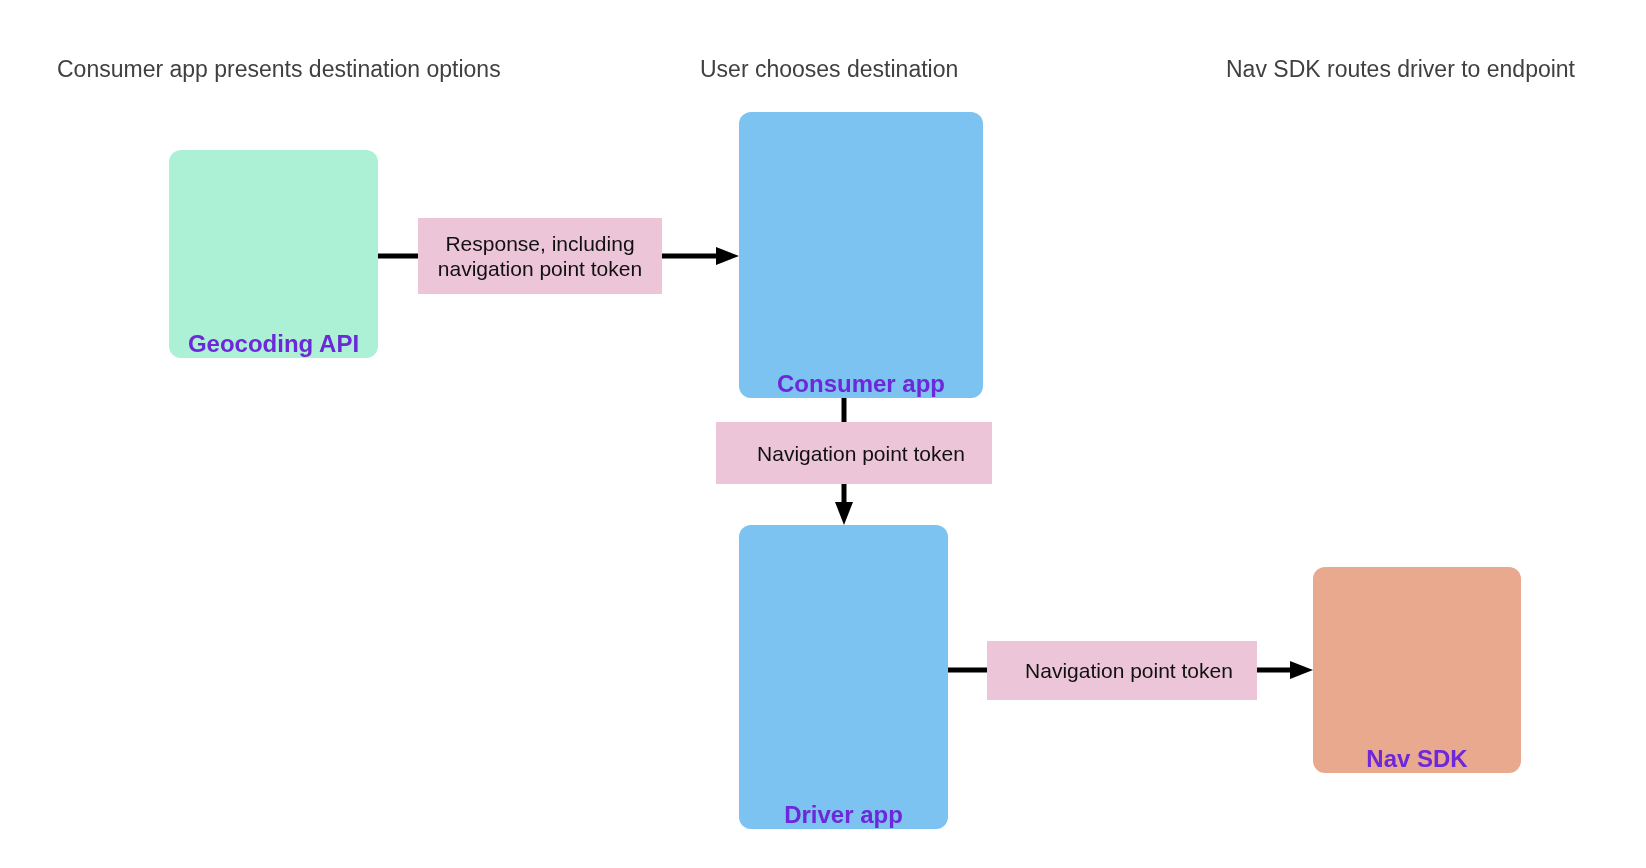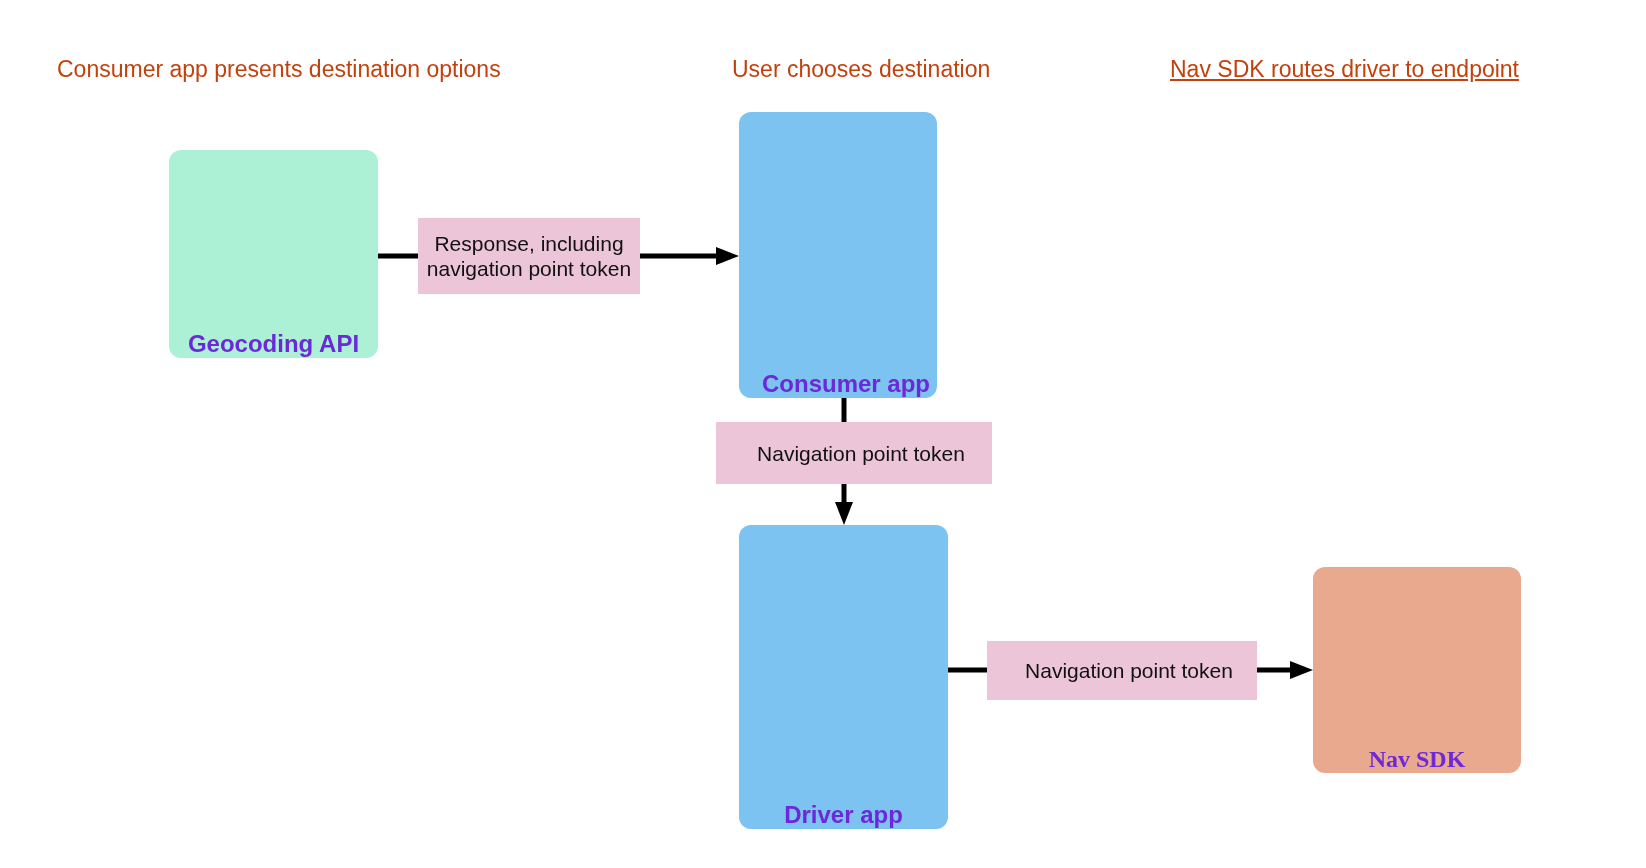--- a/index.html
+++ b/index.html
@@ -15,26 +15,26 @@
     font-family: "Liberation Sans", sans-serif;
     color: #111111;
     overflow: hidden;
   }
   .col-header {
     position: absolute;
     top: 56px;
     font-size: 23px;
     line-height: 26px;
     font-weight: 400;
-    color: #c2410c;
+    color: #404040;
     white-space: nowrap;
   }
   #hdr-0 { left: 57px; }
-  #hdr-1 { left: 732px; }
-  #hdr-2 { left: 1170px; text-decoration: underline; }
+  #hdr-1 { left: 700px; }
+  #hdr-2 { left: 1226px; }
 
   .arrows {
     position: absolute;
     left: 0;
     top: 0;
     z-index: 2;
   }
   .arrows line { stroke: #000000; stroke-width: 5; }
   .arrows polygon { fill: #000000; }
 
@@ -44,39 +44,39 @@
     border-radius: 12px;
     display: flex;
     align-items: flex-end;
     justify-content: center;
     text-align: center;
     font-size: 24px;
     font-weight: 700;
     color: #6d28d9;
   }
   #node-0 { left: 169px; top: 150px; width: 209px; height: 208px; }
-  #node-1 { left: 739px; top: 112px; width: 182px; height: 286px; padding-left: 16px; }
+  #node-1 { left: 739px; top: 112px; width: 244px; height: 286px; }
   #node-2 { left: 739px; top: 525px; width: 209px; height: 304px; }
   #node-3 { left: 1313px; top: 567px; width: 208px; height: 206px; }
 
   .edge-label {
     position: absolute;
     z-index: 3;
     background: #ecc6d8;
     display: flex;
     align-items: center;
     justify-content: center;
     text-align: center;
     font-size: 21px;
     line-height: 25px;
     font-weight: 400;
     color: #111111;
     padding-left: 14px;
   }
-  #elabel-0 { left: 418px; top: 218px; width: 222px; height: 76px; padding: 4px 6px; box-sizing: border-box; }
+  #elabel-0 { left: 418px; top: 218px; width: 244px; height: 76px; padding: 4px 6px; box-sizing: border-box; }
   #elabel-1 { left: 716px; top: 422px; width: 262px; height: 62px; }
   #elabel-2 { left: 987px; top: 641px; width: 256px; height: 59px; }
 </style>
 </head>
 <body>
 
 <div class="canvas">
 
   <div id="hdr-0" class="col-header">Consumer app presents destination options</div>
   <div id="hdr-1" class="col-header">User chooses destination</div>
@@ -99,21 +99,21 @@
 
   <div id="node-0" class="node" style="background-color: rgb(172, 240, 214);">
     <span>Geocoding API</span>
   </div>
   <div id="node-1" class="node" style="background-color: rgb(125, 195, 241);">
     <span>Consumer app</span>
   </div>
   <div id="node-2" class="node" style="background-color: rgb(125, 195, 241);">
     <span>Driver app</span>
   </div>
-  <div id="node-3" class="node" style="background-color: rgb(233, 169, 143); font-family: Liberation Serif, serif;">
+  <div id="node-3" class="node" style="background-color: rgb(233, 169, 143);">
     <span>Nav SDK</span>
   </div>
 
   <div id="elabel-0" class="edge-label">
     <span>Response, including navigation point token</span>
   </div>
   <div id="elabel-1" class="edge-label">
     <span>Navigation point token</span>
   </div>
   <div id="elabel-2" class="edge-label">

